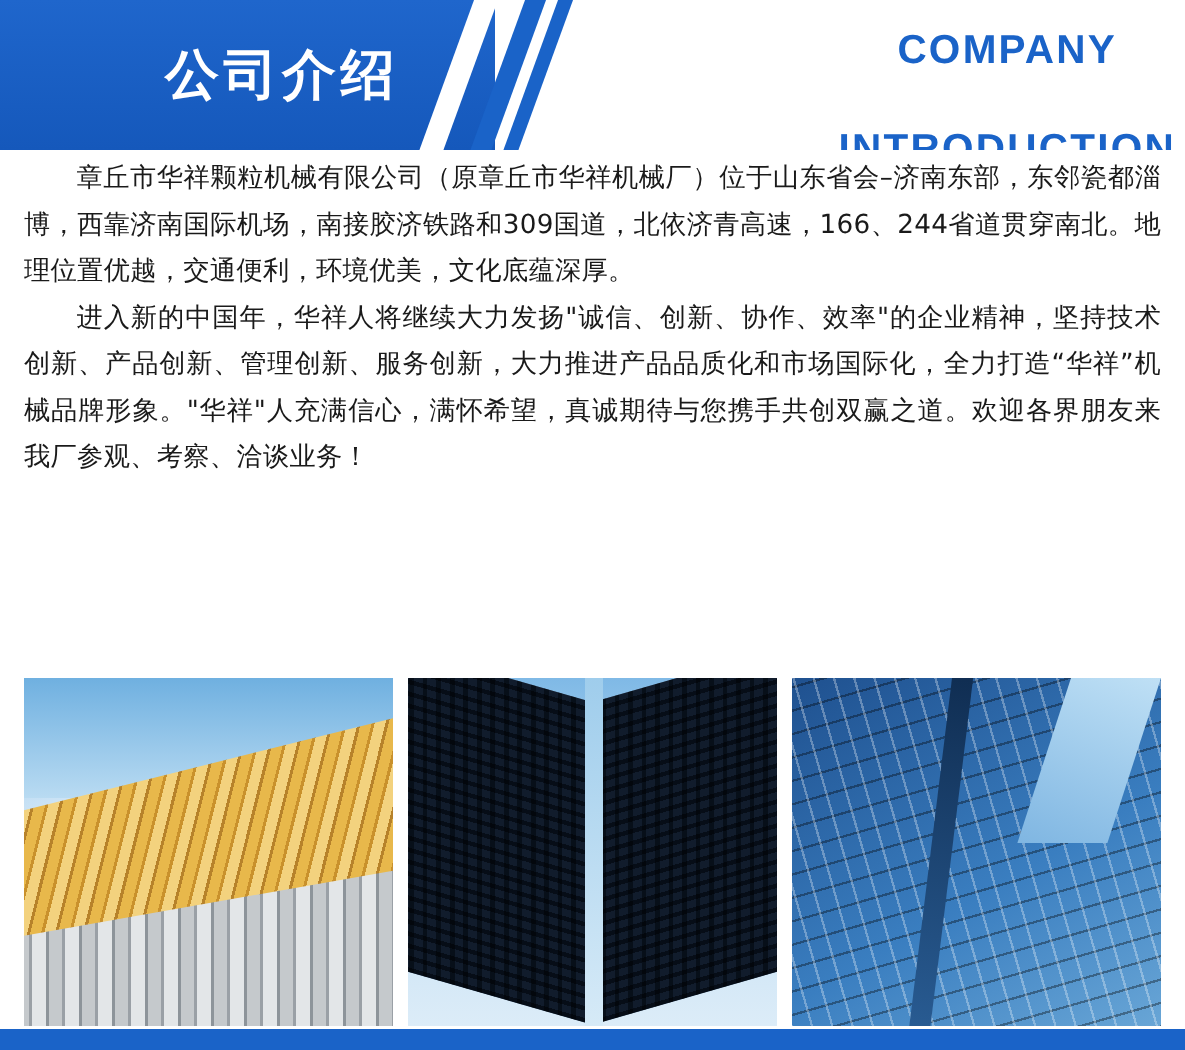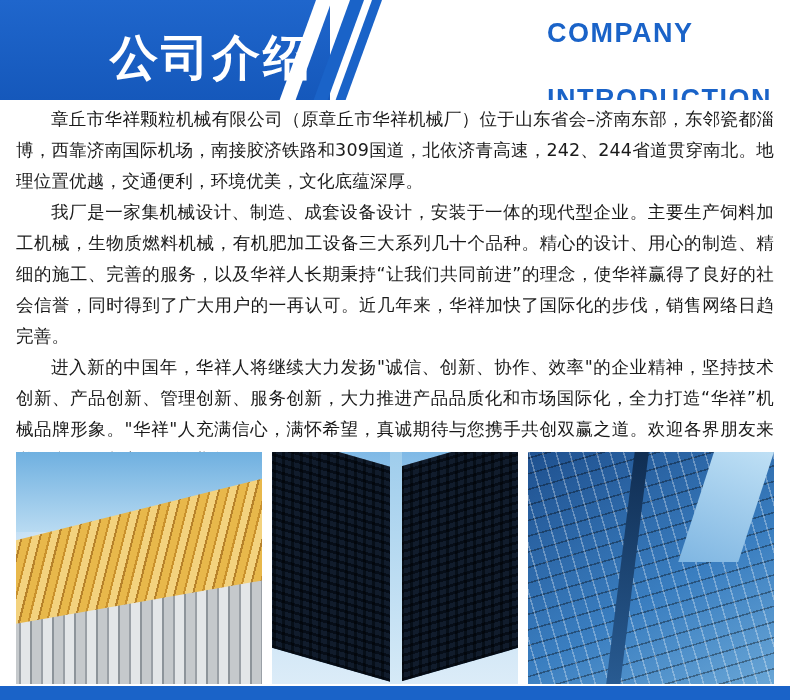--- a/index.html
+++ b/index.html
@@ -48,30 +48,30 @@
   }
   .slash.s1 { left: 296px; }
   .slash.s2 { left: 330px; width: 14px; background: #1a63c8; }
   .slash.s3 { left: 352px; width: 10px; background: #1a63c8; }
 
   .header-cn-title {
     position: absolute;
     left: 110px;
     top: 26px;
     color: #ffffff;
-    font-size: 48px;
+    font-size: 36px;
     font-weight: bold;
     letter-spacing: 3px;
     font-family: "DejaVu Sans", "Liberation Sans", sans-serif;
   }
   .header-en {
     position: absolute;
-    right: 18px;
+    right: 6px;
     top: 14px;
-    text-align: left;
+    text-align: center;
     color: #1a63c8;
     font-weight: bold;
     font-size: 27px;
     letter-spacing: 1.5px;
     line-height: 38px;
     font-family: "Liberation Sans", sans-serif;
   }
   .header-en .line2 { display: block; margin-top: 28px; }
 
   
@@ -240,22 +240,21 @@
     <div class="slash s3"></div>
     <div class="slash s1"></div>
     <div class="header-cn-title">公司介绍</div>
     <div class="header-en">
       <span>COMPANY</span>
       <span class="line2">INTRODUCTION</span>
     </div>
   </div>
 
   <div class="content">
-    <p class="para">章丘市华祥颗粒机械有限公司（原章丘市华祥机械厂）位于山东省会–济南东部，东邻瓷都淄博，西靠济南国际机场，南接胶济铁路和309国道，北依济青高速，242、244省道贯穿南北。地理位置优越，交通便利，环境优美，文化底蕴深厚。</p>
-    <p class="para">我厂是一家集机械设计、制造、成套设备设计，安装于一体的现代型企业。主要生产饲料加工机械，生物质燃料机械，有机肥加工设备三大系列几十个品种。精心的设计、用心的制造、精细的施工、完善的服务，以及华祥人长期秉持“让我们共同前进”的理念，使华祥赢得了良好的社会信誉，同时得到了广大用户的一再认可。近几年来，华祥加快了国际化的步伐，销售网络日趋完善。</p>
+    <p class="para">章丘市华祥颗粒机械有限公司（原章丘市华祥机械厂）位于山东省会–济南东部，东邻瓷都淄博，西靠济南国际机场，南接胶济铁路和309国道，北依济青高速，166、244省道贯穿南北。地理位置优越，交通便利，环境优美，文化底蕴深厚。</p>
     <p class="para">进入新的中国年，华祥人将继续大力发扬"诚信、创新、协作、效率"的企业精神，坚持技术创新、产品创新、管理创新、服务创新，大力推进产品品质化和市场国际化，全力打造“华祥”机械品牌形象。"华祥"人充满信心，满怀希望，真诚期待与您携手共创双赢之道。欢迎各界朋友来我厂参观、考察、洽谈业务！</p>
   </div>
 
   <div class="images">
     <div class="photo p1">
       <div class="sky"></div>
       <div class="gold"></div>
       <div class="gold2"></div>
     </div>
     <div class="photo p2">

